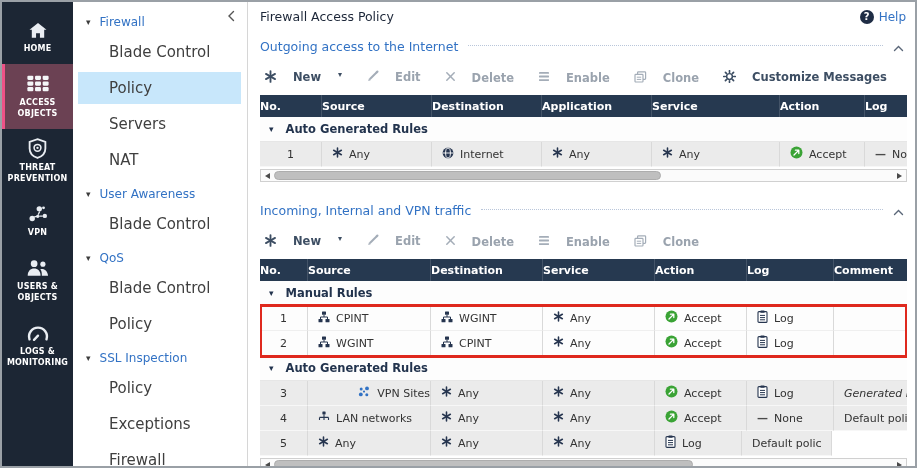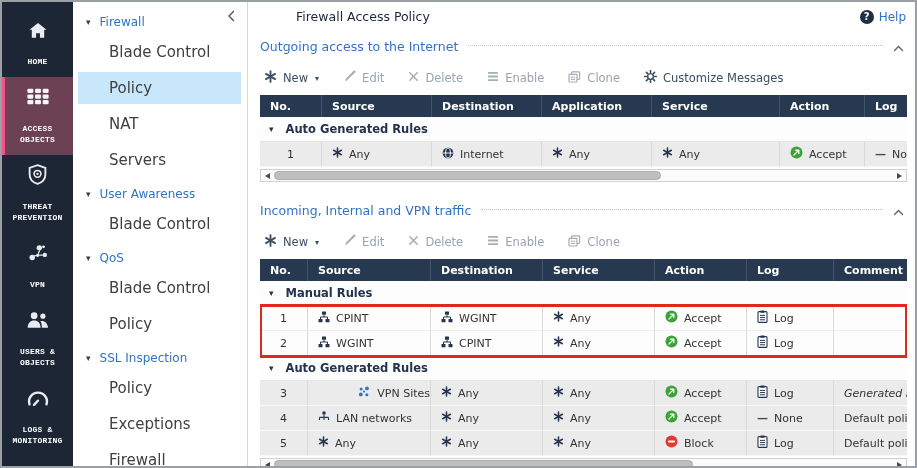--- a/index.html
+++ b/index.html
@@ -2,53 +2,53 @@
 <html><head>
 <meta charset="utf-8">
 <style>
   * { box-sizing: border-box; margin: 0; padding: 0; }
   html,body { width: 917px; height: 468px; }
   body { font-family: "DejaVu Sans", "Liberation Sans", sans-serif; background:#fff; }
   .screen { width:917px; height:468px; border:2px solid #9aa0a6; display:flex; overflow:hidden; background:#fff; }
 
   
   .leftnav { width:71px; background:#1c2634; flex:0 0 71px; padding-top:8px; overflow:hidden; }
-  .nav-item { position:relative; display:flex; flex-direction:column; align-items:center; gap:16px; padding:10px 2px 9px; cursor:pointer;font-family:Liberation Mono, monospace; }
+  .nav-item { position:relative; display:flex; flex-direction:column; align-items:center; gap:3px; padding:10px 2px 9px; cursor:pointer; }
   .nav-item.active { background:#6b4153; }
   .nav-item.active::before { content:""; position:absolute; left:0; top:0; bottom:0; width:3px; background:#ee5287; }
   .nav-label { color:#fff; font-size:8px; font-weight:bold; text-align:center; line-height:1.45; letter-spacing:.2px; }
   .nav-ico { display:flex; align-items:center; justify-content:center; height:20px; }
 
   
   .tree { width:175px; flex:0 0 175px; background:#fff; border-right:1px solid #d6d6d6; padding-top:6px; position:relative; overflow:hidden; }
   .tree-collapse { position:absolute; top:5px; right:12px; cursor:pointer; }
   .tree-head { display:flex; align-items:center; gap:9px; padding:7px 0 7px 13px; color:#3272c4; font-size:12px; cursor:pointer; }
   .tree-tri { color:#3c3c3c; font-size:9px; line-height:1; }
   .tree-item { padding:7px 0 7px 31px; margin:0 6px 4px 5px; font-size:15px; color:#3f3f3f; cursor:pointer; }
   .tree-item.selected { background:#c8e7fb; }
 
   
   .main { flex:1; padding:4px 9px 0 12px; overflow:hidden; background:#fff; }
   .titlebar { display:flex; justify-content:space-between; align-items:center; padding:3px 0 8px; }
-  .page-title { font-size:12.5px; color:#1c2638;margin-left:36px; }
+  .page-title { font-size:12.5px; color:#1c2638; }
   .help { display:flex; align-items:center; gap:5px; color:#3272c4; font-size:12px; text-decoration:none; cursor:pointer; }
   .help-badge { width:14px; height:14px; border-radius:50%; background:#1f2d45; color:#fff; font-size:10px; font-weight:bold; display:flex; align-items:center; justify-content:center; }
 
   .section-head { display:flex; align-items:center; gap:10px; padding:5px 2px 6px 0; cursor:pointer; }
   .section-title { color:#3272c4; font-size:12.5px; white-space:nowrap; }
   .leader { flex:1; border-bottom:1px dotted #b9c6da; margin-bottom:3px; }
 
   .toolbar { display:flex; align-items:center; gap:24px; padding:8px 2px 9px 4px; }
-  .tb { display:flex; align-items:center; gap:6px; font-size:11.5px; color:#3d4e63; cursor:pointer; white-space:nowrap; }
+  .tb { display:flex; align-items:flex-start; gap:16px; font-size:11.5px; color:#3d4e63; cursor:pointer; white-space:nowrap;font-weight:bold; }
   .tb.disabled { color:#9aa3ae; }
   .tb-caret { font-size:8px; color:#3d4e63; margin-left:1px; }
 
   .tablewrap { overflow:hidden; width:647px; }
   .thead { display:flex; background:#263950; height:22px; }
-  .th { color:#fff; font-size:11px; font-weight:bold; display:flex; align-items:center; padding-left:10px; flex:0 0 auto; border-right:1px solid rgba(255,255,255,.14); }
+  .th { color:#fff; font-size:11px; font-weight:bold; display:flex; align-items:center; flex:0 0 auto; border-right:1px solid rgba(255,255,255,.14); }
   .grow { display:flex; align-items:center; gap:12px; height:25px; padding-left:9px; background:#fdfdfd; border-bottom:1px solid #e6e6e6; cursor:pointer; }
   .grow .tri { color:#22334d; font-size:9px; }
   .grow .glabel { color:#22334d; font-size:11.5px; font-weight:bold; }
   .trow { display:flex; height:25px; cursor:pointer; }
   .trow.shaded .cell { background:#ebebeb; border-bottom:1px solid #f7f7f7; }
   .trow.white .cell { background:#fdfdfd; border-bottom:1px solid #efefef; }
   .cell { display:flex; align-items:center; gap:6px; padding-left:10px; flex:0 0 auto; border-right:1px solid #d9d9d9; font-size:11px; color:#333; overflow:hidden; white-space:nowrap; }
   .cell.no { justify-content:center; padding-left:0; }
   .cell.italic { font-style:italic; }
   .dashico { color:#4a4a4a; font-weight:bold; font-size:11px; }
@@ -153,22 +153,22 @@
           <path d="M6.5 1.5 L2 6 6.5 10.5" fill="none" stroke="#555" stroke-width="1.4" stroke-linecap="round"></path>
         </svg>
     </span>
     <div id="tree-sections">
         <div class="tree-head">
           <span class="tree-tri">▾</span>
           <span>Firewall</span>
         </div>
         <div class="tree-item">Blade Control</div>
         <div class="tree-item selected">Policy</div>
+        <div class="tree-item">Servers</div>
         <div class="tree-item">NAT</div>
-        <div class="tree-item">Servers</div>
         <div class="tree-head">
           <span class="tree-tri">▾</span>
           <span>User Awareness</span>
         </div>
         <div class="tree-item">Blade Control</div>
         <div class="tree-head">
           <span class="tree-tri">▾</span>
           <span>QoS</span>
         </div>
         <div class="tree-item">Blade Control</div>
@@ -666,27 +666,20 @@
             <div class="cell" style="width: 112px;">
               <span><svg width="11" height="11" viewBox="0 0 12 12">
                   <g stroke="#26354f" stroke-width="1.7" stroke-linecap="round">
                     <line x1="6" y1="1" x2="6" y2="11"></line>
                     <line x1="1.8" y1="3.6" x2="10.2" y2="8.4"></line>
                     <line x1="10.2" y1="3.6" x2="1.8" y2="8.4"></line>
                   </g>
                 </svg></span>
               <span>Any</span>
             </div>
-            <div class="cell" style="width: 92px;">
-              <span><svg width="13" height="13" viewBox="0 0 13 13">
-                  <circle cx="6.5" cy="6.5" r="6" fill="#df3b2f"></circle>
-                  <rect x="3.1" y="5.6" width="6.8" height="1.9" rx="0.4" fill="#fff"></rect>
-                </svg></span>
-              <span>Block</span>
-            </div>
             <div class="cell" style="width: 87px;">
               <span><svg width="11" height="13" viewBox="0 0 11 13">
                   <rect x="1" y="1.6" width="9" height="10.8" rx="1" fill="#fff" stroke="#26354f" stroke-width="1.1"></rect>
                   <rect x="3.4" y="0.4" width="4.2" height="2.4" rx="0.6" fill="#26354f"></rect>
                   <g stroke="#26354f" stroke-width="1">
                     <line x1="3" y1="5.4" x2="8" y2="5.4"></line>
                     <line x1="3" y1="7.6" x2="8" y2="7.6"></line>
                     <line x1="3" y1="9.8" x2="8" y2="9.8"></line>
                   </g>
                 </svg></span>

